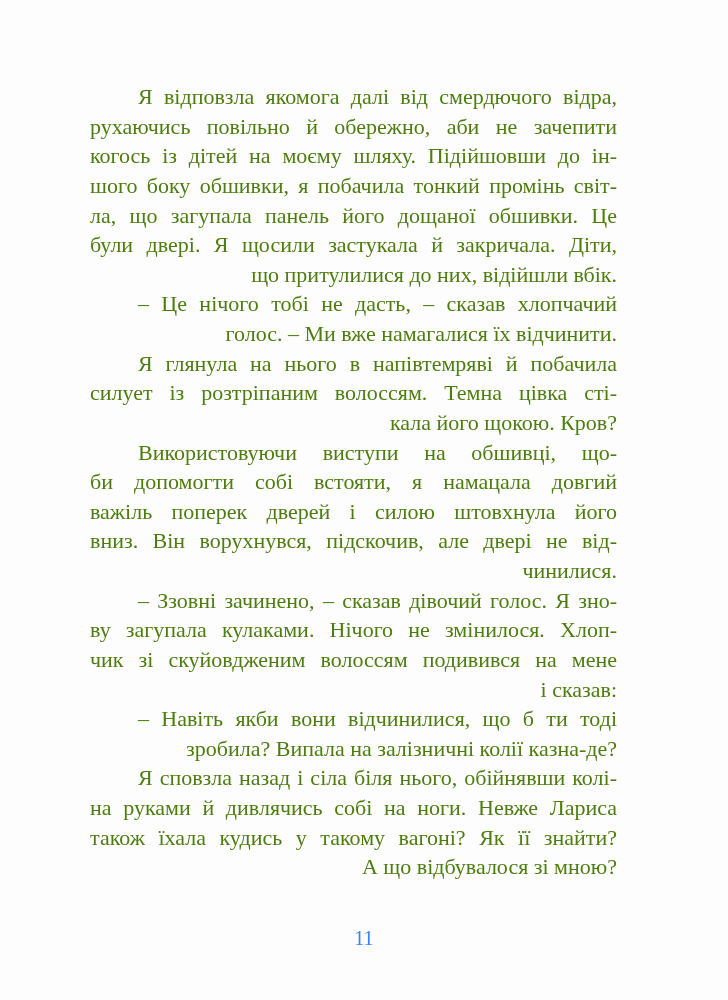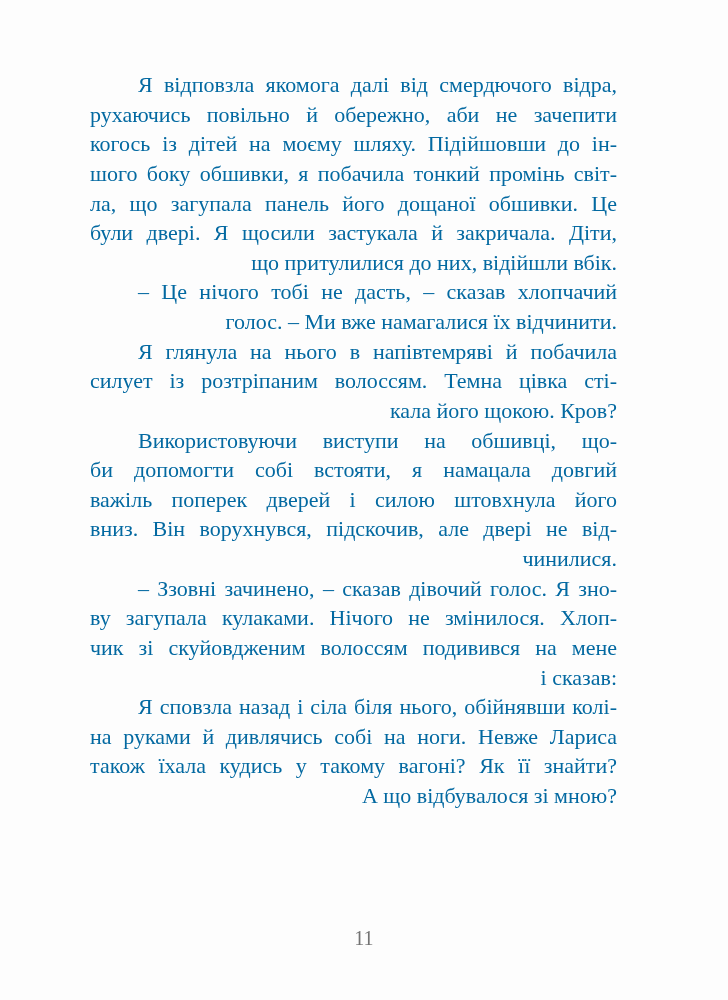--- a/index.html
+++ b/index.html
@@ -50,28 +50,28 @@
   .line.last {
     text-align: right;
   }
   .page-number {
     position: absolute;
     top: 927px;
     left: 0;
     width: 728px;
     text-align: center;
     font-size: 20px;
-    color: #737373;
+    color: #3b82f6;
   }
 </style>
 </head>
 <body style="background: rgb(253, 253, 253);">
 
 <div class="book-page">
-  <div class="text-block" style="color: #0369a1;">
+  <div class="text-block" style="color: #4d7c0f; margin-top: 12px;">
       <div class="paragraph">
         <div class="line first justified">Я відповзла якомога далі від смердючого відра,</div>
         <div class="line justified">рухаючись повільно й обережно, аби не зачепити</div>
         <div class="line justified">когось із дітей на моєму шляху. Підійшовши до ін-</div>
         <div class="line justified">шого боку обшивки, я побачила тонкий промінь світ-</div>
         <div class="line justified">ла, що загупала панель його дощаної обшивки. Це</div>
         <div class="line justified">були двері. Я щосили застукала й закричала. Діти,</div>
         <div class="line last">що притулилися до них, відійшли вбік.</div>
       </div>
       <div class="paragraph">
@@ -90,20 +90,24 @@
         <div class="line justified">вниз. Він ворухнувся, підскочив, але двері не від-</div>
         <div class="line last">чинилися.</div>
       </div>
       <div class="paragraph">
         <div class="line first justified">– Ззовні зачинено, – сказав дівочий голос. Я зно-</div>
         <div class="line justified">ву загупала кулаками. Нічого не змінилося. Хлоп-</div>
         <div class="line justified">чик зі скуйовдженим волоссям подивився на мене</div>
         <div class="line last">і сказав:</div>
       </div>
       <div class="paragraph">
+        <div class="line first justified">– Навіть якби вони відчинилися, що б ти тоді</div>
+        <div class="line last">зробила? Випала на залізничні колії казна-де?</div>
+      </div>
+      <div class="paragraph">
         <div class="line first justified">Я сповзла назад і сіла біля нього, обійнявши колі-</div>
         <div class="line justified">на руками й дивлячись собі на ноги. Невже Лариса</div>
         <div class="line justified">також їхала кудись у такому вагоні? Як її знайти?</div>
         <div class="line last">А що відбувалося зі мною?</div>
       </div>
     </div>
   <div class="page-number">11</div>
 </div>
 
 </body></html>

